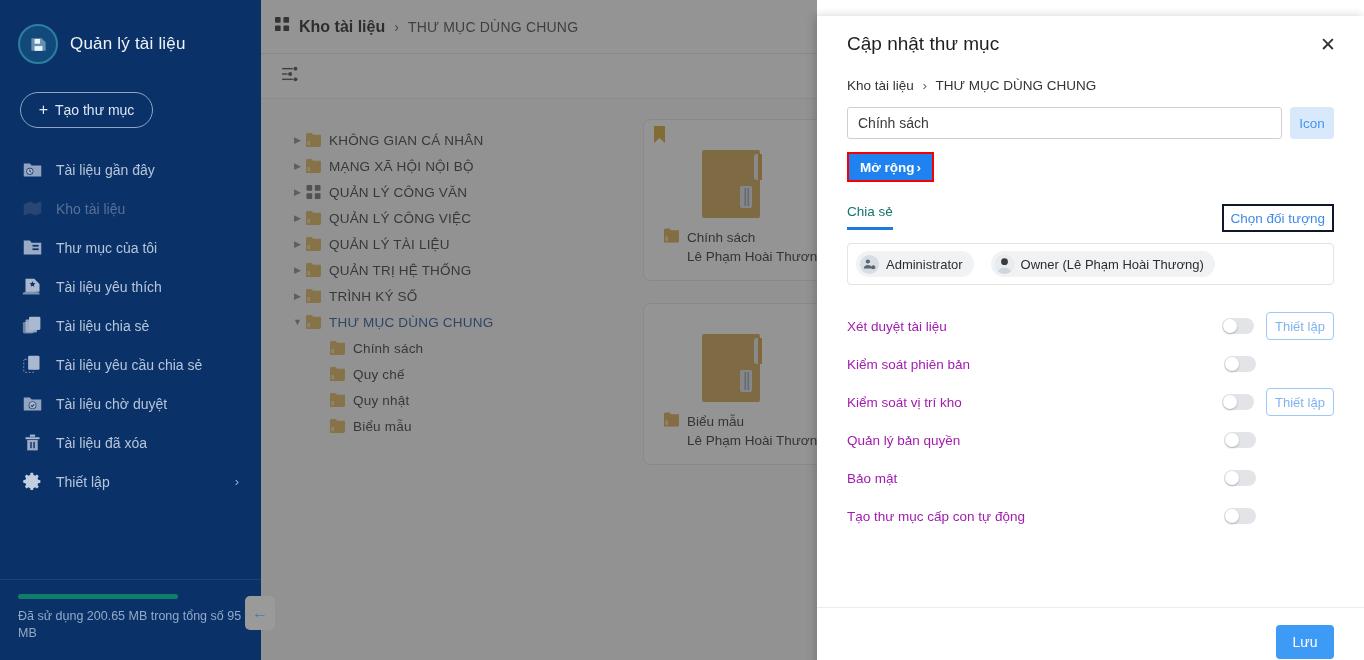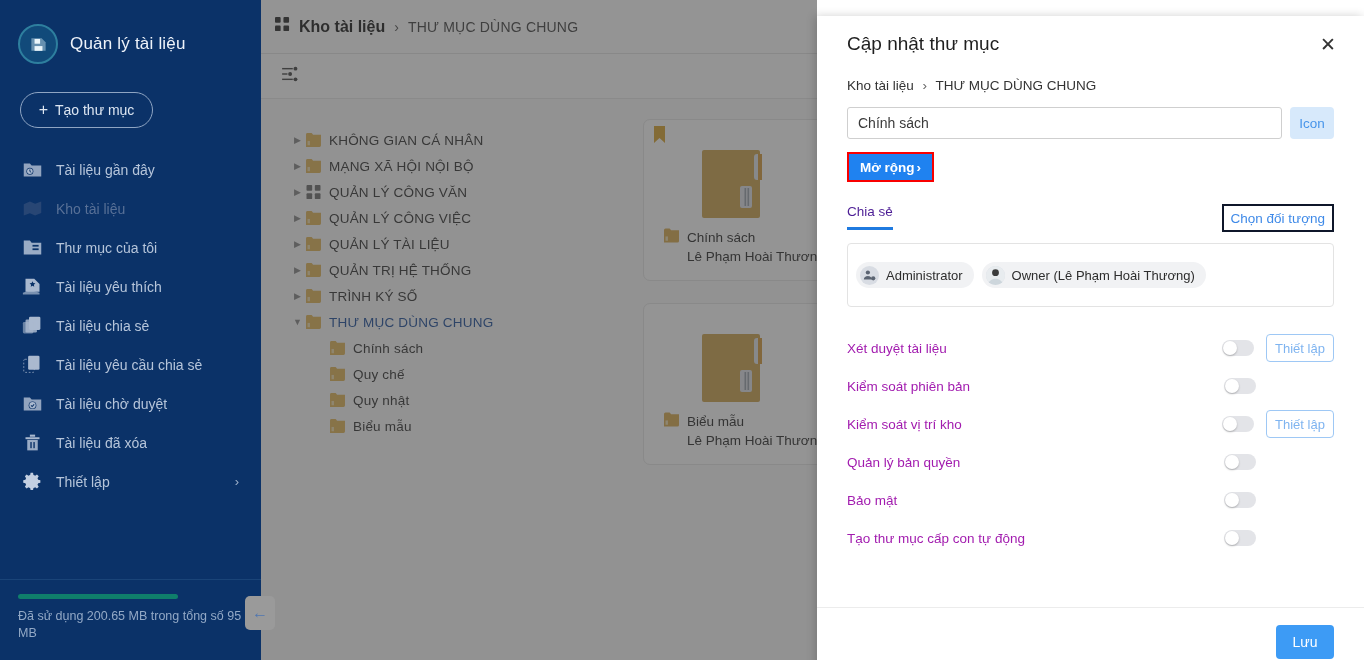--- a/index.html
+++ b/index.html
@@ -118,25 +118,25 @@
     color: #4795ea; font-size: 13.5px; cursor: pointer;
   }
 
   .expand-wrap { margin-top: 13px; display: inline-block; border: 2px solid #f90000; }
   .expand-btn {
     background: #1f82f0; color: #fff; font-size: 13.5px; font-weight: bold;
     height: 26px; padding: 0 11px; display: flex; align-items: center; gap: 2px; cursor: pointer;
   }
 
   .tabs-row { margin-top: 22px; display: flex; align-items: flex-start; justify-content: space-between; }
-  .tab { font-size: 13.5px; color: #4c1d95; padding-bottom: 8px; border-bottom: 3px solid #1f7ae0; cursor: pointer; }
+  .tab { font-size: 13.5px; color: #0f766e; padding-bottom: 8px; border-bottom: 3px solid #1f7ae0; cursor: pointer; }
   .pick-wrap { border: 2px solid #0f172a; padding: 3px 7px; }
   .pick-link { font-size: 13.5px; color: #3f8ae8; cursor: pointer; }
 
-  .chips-box { margin-top: 11px; border: 1px solid #e3e3e3; border-radius: 4px; height: 40px; display: flex; align-items: center; gap: 8px; padding: 11px 8px; }
+  .chips-box { margin-top: 11px; border: 1px solid #e3e3e3; border-radius: 4px; height: 40px; display: flex; align-items: center; gap: 17px; padding: 0 8px; }
   .chip { display: flex; align-items: center; gap: 7px; background: #f1f2f4; border-radius: 14px; height: 26px; padding: 0 11px 0 4px; font-size: 13px; color: #2d2d2d; }
   .chip-av { width: 19px; height: 19px; border-radius: 50%; background: #d8dce3; display: flex; align-items: center; justify-content: center; overflow: hidden; }
 
   .settings { margin-top: 22px; }
   .set-row { display: flex; align-items: center; height: 38px; }
   .set-label { flex: 1; font-size: 13.5px; color: #a21caf; }
   .switch { width: 32px; height: 16px; border-radius: 9px; background: #e3e4e8; position: relative; cursor: pointer; flex: 0 0 32px; }
   .switch .knob { position: absolute; left: 1px; top: 1px; width: 14px; height: 14px; border-radius: 50%; background: #fff; box-shadow: 0 1px 2px rgba(0,0,0,.25); }
   .setup-btn { margin-left: 12px; width: 66px; height: 26px; border: 1px solid #9ec8f5; border-radius: 4px; color: #7fb4f0; font-size: 13px; display: flex; align-items: center; justify-content: center; cursor: pointer; background: #fff; }
   .setup-spacer { margin-left: 12px; width: 66px; height: 26px; }

